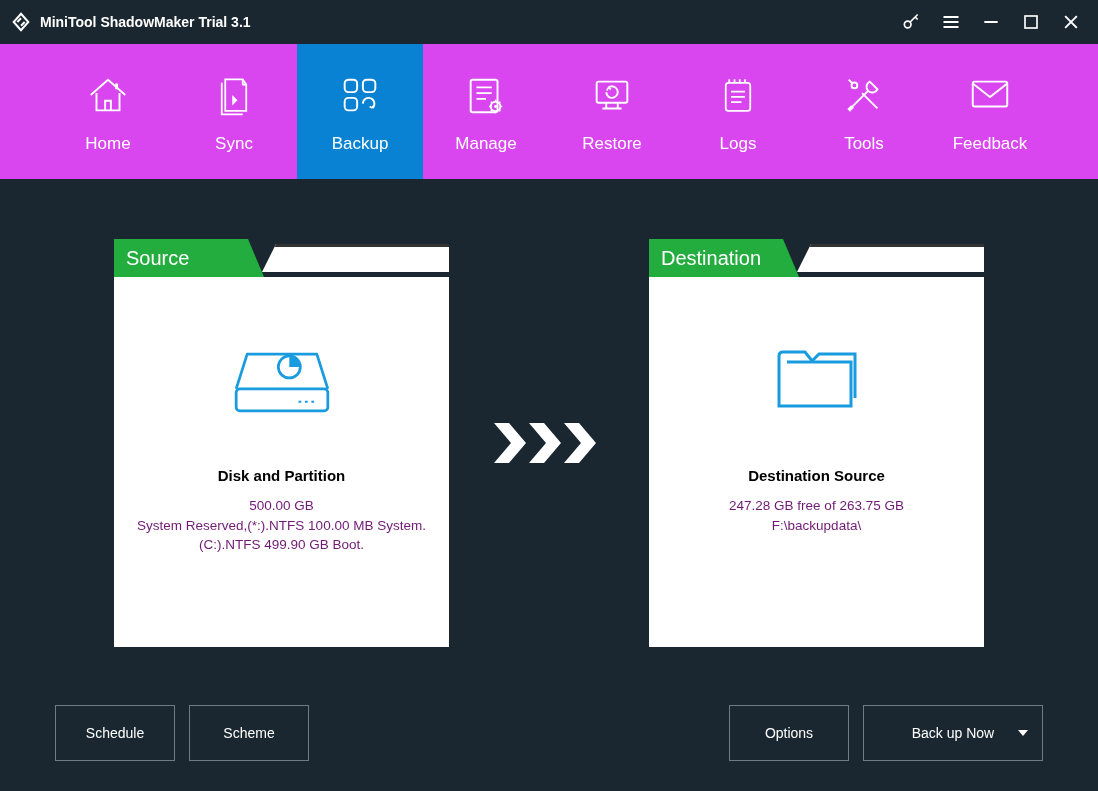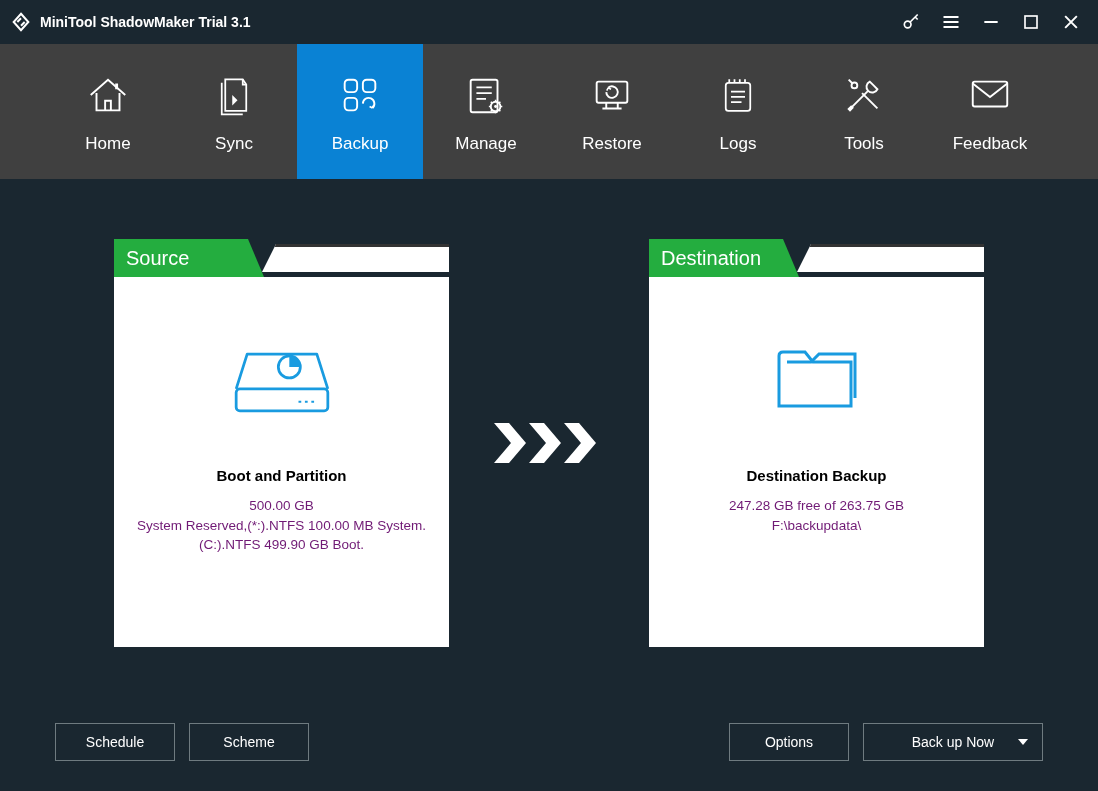--- a/index.html
+++ b/index.html
@@ -39,21 +39,21 @@
   }
   .titlebar .win-btn {
     width: 22px; height: 22px;
     display: flex; align-items: center; justify-content: center;
     cursor: pointer;
   }
 
   
   .navbar {
     height: 135px;
-    background: #404040;
+    background: #d946ef;
     display: flex;
     align-items: stretch;
     padding: 0 45px;
   }
   .nav-item {
     width: 148px;
     display: flex;
     flex-direction: column;
     align-items: center;
     justify-content: center;
@@ -154,21 +154,21 @@
     left: 55px;
     right: 55px;
     display: flex;
     align-items: center;
   }
   .btn {
     border: 1px solid #6f7b80;
     background: transparent;
     color: #ffffff;
     font-size: 14px;
-    padding: 10px 0;
+    padding: 19px 0;
     width: 120px;
     text-align: center;
     cursor: pointer;
     user-select: none;
   }
   .btn + .btn { margin-left: 14px; }
   .bottom-bar .spacer { flex: 1; }
   .btn-dropdown {
     width: 180px;
     display: flex;
@@ -345,21 +345,21 @@
       <div class="panel-body">
         <div class="big-icon">
           <svg width="110" height="90" viewBox="0 0 120 90" fill="none" stroke="#199be0" stroke-width="3">
             <path d="M10 58 L22 20 H98 L110 58" stroke-linejoin="round"></path>
             <rect x="10" y="58" width="100" height="24" rx="4"></rect>
             <circle cx="68" cy="34" r="12"></circle>
             <path d="M68 22 A12 12 0 0 1 80 34 L68 34 Z" fill="#199be0" stroke="none"></path>
             <path d="M78 72 H96" stroke-width="2" stroke-dasharray="3 4"></path>
           </svg>
         </div>
-        <div class="panel-title">Boot and Partition</div>
+        <div class="panel-title">Disk and Partition</div>
         <div class="panel-line">500.00 GB</div>
         <div class="panel-line">System Reserved,(*:).NTFS 100.00 MB System.</div>
         <div class="panel-line">(C:).NTFS 499.90 GB Boot.</div>
       </div>
     </div>
 
     <div class="arrows">
       <svg width="120" height="50" viewBox="0 0 120 50">
         <g fill="#ffffff">
           <path d="M5 5 L20 5 L37 25 L20 45 L5 45 L22 25 Z"></path>
@@ -374,21 +374,21 @@
         <div class="tab">Destination</div>
         <div class="tab-rest"></div>
       </div>
       <div class="panel-body">
         <div class="big-icon">
           <svg width="100" height="90" viewBox="0 0 100 90" fill="none" stroke="#199be0" stroke-width="3">
             <path d="M12 24 V74 H84 V30 H46 L38 20 H16 Q12 20 12 24 Z"></path>
             <path d="M20 30 H44 L52 22 H88 V66"></path>
           </svg>
         </div>
-        <div class="panel-title">Destination Backup</div>
+        <div class="panel-title">Destination Source</div>
         <div class="panel-line">247.28 GB free of 263.75 GB</div>
         <div class="panel-line">F:\backupdata\</div>
       </div>
     </div>
 
   </div>
 
   <div class="bottom-bar">
     <div class="btn">Schedule</div>
     <div class="btn">Scheme</div>

